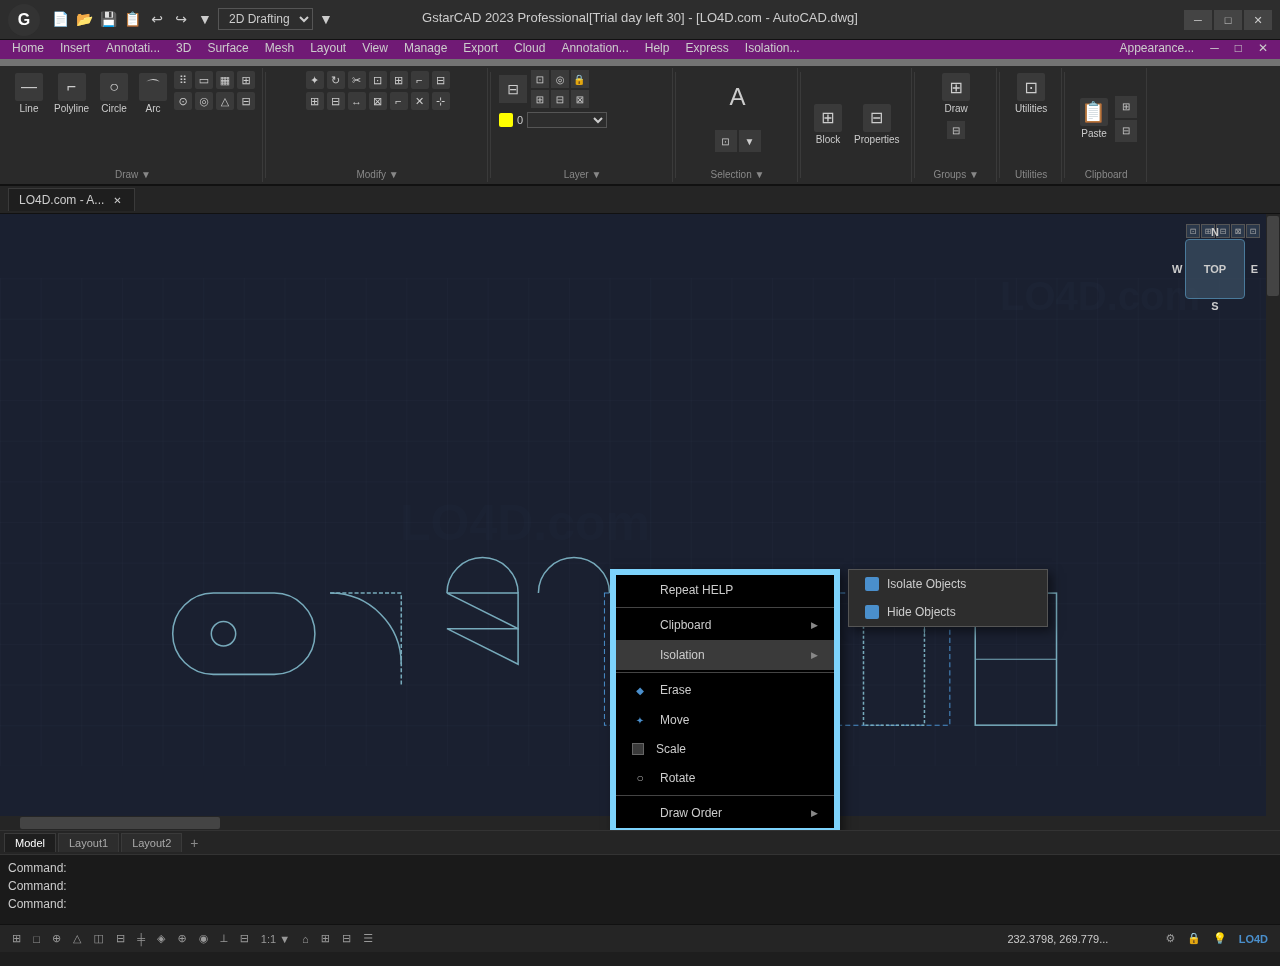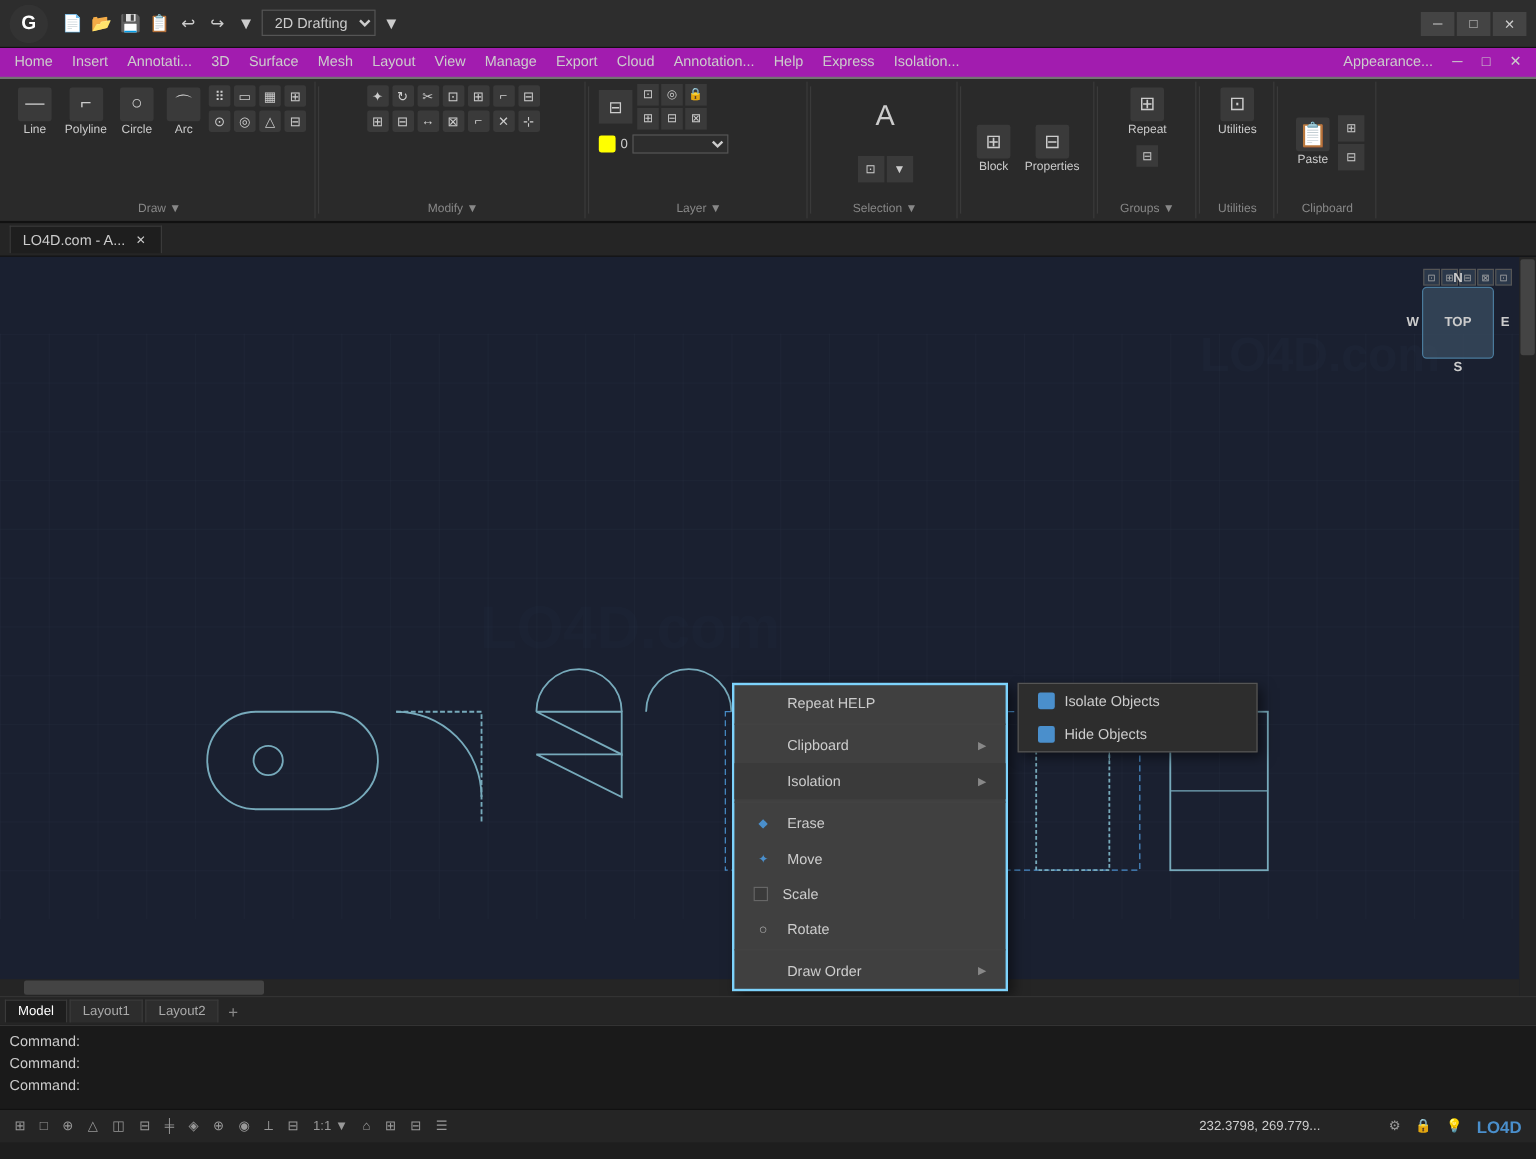--- a/index.html
+++ b/index.html
@@ -40,25 +40,25 @@
     .qtb-btn {
       width: 22px; height: 22px;
       background: none; border: none; color: #ccc; cursor: pointer;
       display: flex; align-items: center; justify-content: center;
       font-size: 14px;
     }
 
     
     #menubar {
       height: 26px;
-      background: #a21caf;
-      display: flex;
-      align-items: flex-start;
+      background: #701a75;
+      display: flex;
+      align-items: flex-end;
       padding: 0 4px;
-      border-bottom: 2px solid #737373;
+      border-bottom: 7px solid #737373;
     }
     .menu-item {
       padding: 4px 8px;
       cursor: pointer;
       color: #ccc;
       font-size: 12px;
       white-space: nowrap;
     }
 
     
@@ -169,22 +169,22 @@
       position: relative;
       background: #1a2030;
       overflow: hidden;
     }
 
     
     #context-menu {
       position: absolute;
       top: 355px;
       left: 610px;
-      background: #404040;
-      border: 2px solid #7dd3fc;
+      background: #000000;
+      border: 6px solid #7dd3fc;
       min-width: 230px;
       box-shadow: 4px 4px 10px rgba(0,0,0,0.5);
       z-index: 100;
     }
     .ctx-item {
       padding: 7px 16px;
       cursor: pointer;
       color: #ccc;
       font-size: 12px;
       display: flex;
@@ -405,20 +405,21 @@
     <button class="qtb-btn" title="Save">💾</button>
     <button class="qtb-btn" title="Save As">📋</button>
     <button class="qtb-btn" title="Undo">↩</button>
     <button class="qtb-btn" title="Redo">↪</button>
     <button class="qtb-btn" title="Customize">▼</button>
     <select style="background:#2d2d2d;border:1px solid #555;color:#ccc;padding:2px 6px;font-size:12px;">
       <option>2D Drafting</option>
     </select>
     <button class="qtb-btn">▼</button>
   </div>
+  <div id="title-text" style="position:absolute;left:50%;transform:translateX(-50%);top:10px;font-size:13px;color:#ccc;white-space:nowrap;">GstarCAD 2023 Professional[Trial day left 30] - [LO4D.com - AutoCAD.dwg]</div>
   <div style="margin-left:auto;display:flex;gap:2px;position:absolute;right:8px;top:10px;">
     <button class="win-btn">─</button>
     <button class="win-btn">□</button>
     <button class="win-btn" id="close-btn">✕</button>
   </div>
 </div>
 
 <div id="menubar">
   <span class="menu-item">Home</span>
   <span class="menu-item">Insert</span>
@@ -612,21 +613,21 @@
       </div>
       <div class="ribbon-group-label"></div>
     </div>
 
     <div class="ribbon-separator"></div>
 
     <div class="ribbon-group groups-group">
       <div class="ribbon-group-content" style="flex-direction:column;align-items:center;">
         <button class="ribbon-btn">
           <div class="ribbon-icon">⊞</div>
-          <span>Repeat</span>
+          <span>Draw</span>
         </button>
         <button style="width:18px;height:18px;background:#3a3a3a;border:none;color:#ccc;font-size:10px;cursor:pointer;margin-top:2px;">⊟</button>
       </div>
       <div class="ribbon-group-label">Groups ▼</div>
     </div>
 
     <div class="ribbon-separator"></div>
 
     <div class="ribbon-group utilities-group">
       <div class="ribbon-group-content" style="flex-direction:column;align-items:center;">
@@ -855,15 +856,15 @@
   <div class="statusbar-item">⌂</div>
   <div class="statusbar-item">⊞</div>
   <div class="statusbar-item">⊟</div>
   <div class="statusbar-item">☰</div>
 
   <div style="margin-left:auto;display:flex;align-items:center;gap:4px;">
     <span style="color:#ccc;min-width:150px;font-size:11px;">232.3798, 269.779...</span>
     <div class="statusbar-item">⚙</div>
     <div class="statusbar-item">🔒</div>
     <div class="statusbar-item">💡</div>
-    <div class="statusbar-item" style="color:#4a8fcc;font-weight:bold;font-size:14px;text-align:right;">LO4D</div>
+    <div class="statusbar-item" style="color:#4a8fcc;font-weight:bold;font-size:11px;text-align:right;">LO4D</div>
   </div>
 </div>
 
 </body></html>

